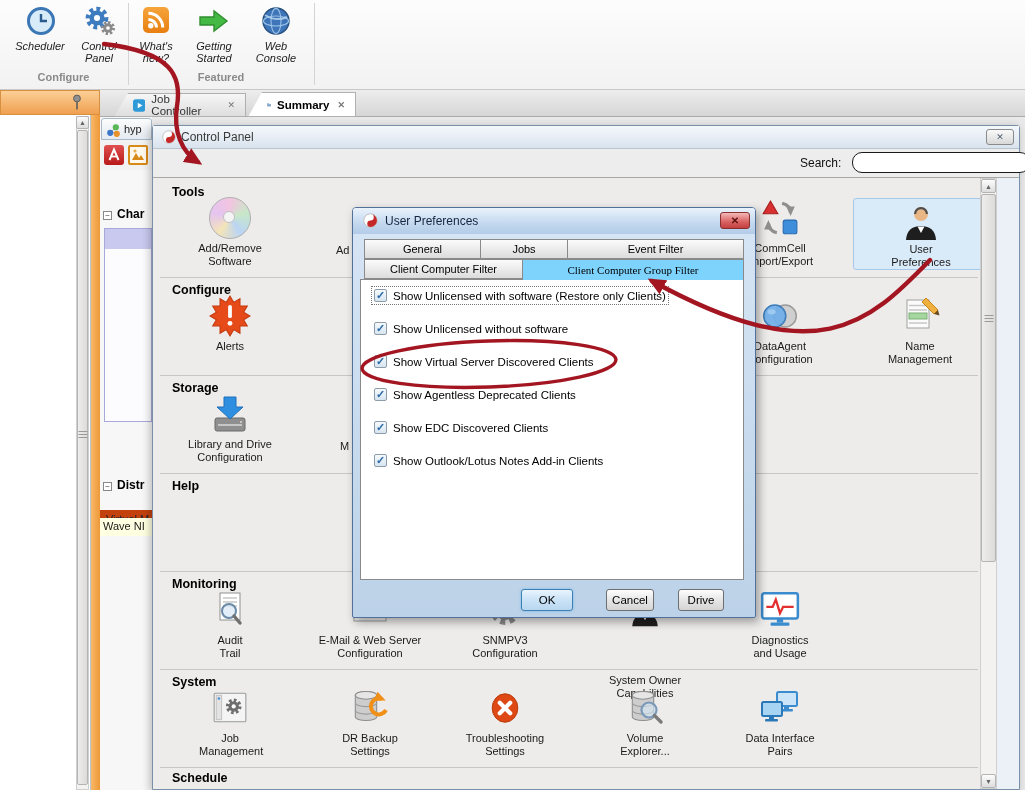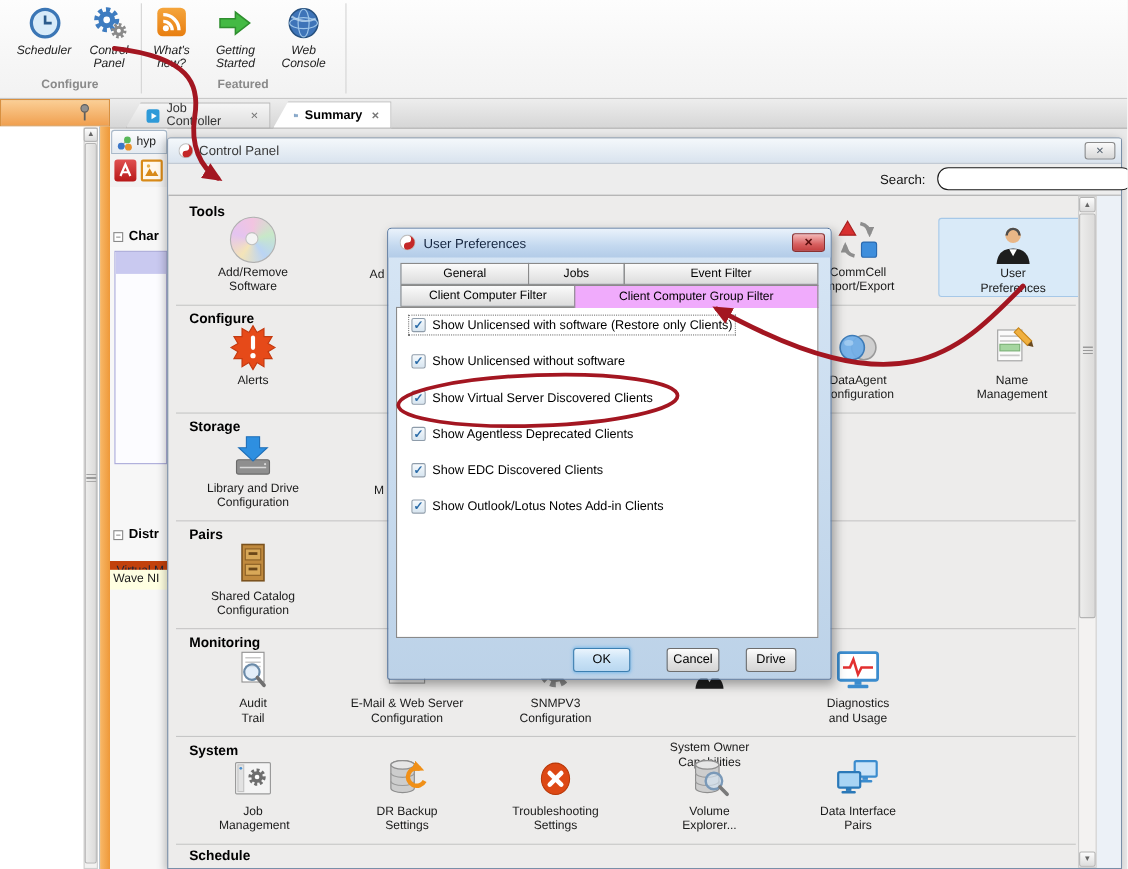--- a/index.html
+++ b/index.html
@@ -21,21 +21,21 @@
   .cp-lab{font-size:11px;line-height:13px;color:#1A1A1A;text-align:center;}
   .cp-item.sel{background:#D9EAF8;border:1px solid #A6C8E8;border-radius:3px;}
   .frag{position:absolute;font-size:11px;color:#1A1A1A;z-index:11;}
   
   .sb-track{position:absolute;background:#F3F2F1;border:1px solid #CFCFCF;box-sizing:border-box;}
   .sb-btn{position:absolute;background:linear-gradient(#FCFCFC,#DDDDDD);border:1px solid #B4B4B4;border-radius:2px;display:flex;align-items:center;justify-content:center;font-size:7px;color:#666;box-sizing:border-box;}
   .sb-thumb{position:absolute;background:linear-gradient(90deg,#EDEDEC,#DCDBDA);border:1px solid #B4B4B4;border-radius:2px;box-sizing:border-box;}
   .grip{position:absolute;left:50%;transform:translateX(-50%);width:9px;height:7px;background:repeating-linear-gradient(#9A9A9A 0 1px,transparent 1px 3px);}
   
   .uptab{position:absolute;height:20px;display:flex;align-items:center;justify-content:center;font-size:11px;color:#000;background:linear-gradient(#FBFBFB,#DCDCDC);border:1px solid #8A8A8A;box-sizing:border-box;z-index:21;}
-  .uptab.active{background:#f0abfc;border-bottom:none;height:21px;z-index:23;}
+  .uptab.active{background:#7dd3fc;border-bottom:none;height:21px;z-index:23;font-family:Liberation Serif, serif;}
   .cbrow{position:absolute;display:flex;align-items:center;gap:6px;z-index:22;}
   .cbrow.focus{outline:1px dotted #777;outline-offset:2px;}
   .cbx{width:13px;height:13px;border:1px solid #8E9CAA;border-radius:2px;background:linear-gradient(#F6FAFD,#D7E5F0);display:flex;align-items:center;justify-content:center;box-sizing:border-box;}
   .cbx span{font-size:11px;font-weight:bold;color:#2C6CA8;margin-top:-1px;}
   .cblab{font-size:11.5px;color:#000;}
   .btn{position:absolute;height:22px;display:flex;align-items:center;justify-content:center;font-size:11.5px;color:#000;border:1px solid #6E6E6E;border-radius:3px;background:linear-gradient(#FEFEFE,#E8E8E8 45%,#D4D4D4);box-sizing:border-box;z-index:22;}
   .btn.default{border-color:#3C7FB1;background:linear-gradient(#EAF4FD,#CCE4F7 45%,#B9D7F0);box-shadow:0 0 3px #7AB8E8;}
   .search-pill{position:absolute;left:852px;top:152px;width:160px;height:19px;border:1.5px solid #1A1A1A;border-radius:10px;background:#fff;z-index:12;outline:none;padding:0 8px;font-size:11px;}
   .minusbox{position:absolute;width:9px;height:9px;border:1px solid #888;background:#fff;display:flex;align-items:center;justify-content:center;font-size:8px;line-height:8px;color:#444;box-sizing:border-box;}
   .wlab{position:absolute;font-size:11px;color:#1A1A1A;}
@@ -217,21 +217,21 @@
   <div class="ab" style="left:986px;top:129px;width:28px;height:16px;background:linear-gradient(#FAFAFA,#D8D8D8);border:1px solid #8A8A8A;border-radius:3px;display:flex;align-items:center;justify-content:center;font-size:9px;color:#53606E;box-sizing:border-box;z-index:12;">
       <span>✕</span>
     </div>
   <div class="ab" style="left:153px;top:149px;width:866px;height:29px;background:#EDEDED;border-bottom:1px solid #A8A8A8;box-sizing:border-box;z-index:11;"></div>
   <span class="ab" style="left:800px;top:156px;font-size:12px;color:#111;z-index:12;">Search:</span>
   <input class="search-pill" value="" style="">
 
   <div class="hdr" style="left:172px;top:185px;">Tools</div>
   <div class="hdr" style="left:172px;top:283px;">Configure</div>
   <div class="hdr" style="left:172px;top:381px;">Storage</div>
-  <div class="hdr" style="left:172px;top:479px;">Pairs</div>
+  <div class="hdr" style="left:172px;top:479px;">Help</div>
   <div class="hdr" style="left:172px;top:577px;">Monitoring</div>
   <div class="hdr" style="left:172px;top:675px;">System</div>
   <div class="hdr" style="left:172px;top:771px;">Schedule</div>
   <div class="sep" style="left:160px;top:277px;width:818px;"></div>
   <div class="sep" style="left:160px;top:375px;width:818px;"></div>
   <div class="sep" style="left:160px;top:473px;width:818px;"></div>
   <div class="sep" style="left:160px;top:571px;width:818px;"></div>
   <div class="sep" style="left:160px;top:669px;width:818px;"></div>
   <div class="sep" style="left:160px;top:767px;width:818px;"></div>
 
@@ -303,32 +303,20 @@
       <rect x="5" y="23" width="30" height="13" rx="2" fill="#8F8F8F" stroke="#6A6A6A"></rect>
       <path d="M8 30 h24" stroke="#D8D8D8" stroke-width="1.5"></path>
           <circle cx="31" cy="27" r="1" fill="#D8D8D8"></circle>
       <polygon points="14,2 26,2 26,12 33,12 20,24 7,12 14,12" fill="#2E8FE0" stroke="#1F6FB8"></polygon>
         </svg>
       </div>
     <div class="cp-lab" style="max-width:100px;">Library and Drive Configuration</div>
   </div>
   <div class="frag" style="left:340px;top:440px;">M</div>
 
-  <div class="cp-item" style="left:165px;top:488px;">
-    <div class="cp-ico">
-        <svg width="36" height="38" viewBox="0 0 36 36">
-      <rect x="8" y="1" width="20" height="33" fill="#C08A3E" stroke="#7A521E" stroke-width="1.4"></rect>
-      <rect x="11" y="5" width="14" height="10" fill="#D8A858" stroke="#8A5E24"></rect>
-          <rect x="14" y="8" width="8" height="2.5" fill="#6A4618"></rect>
-      <rect x="11" y="19" width="14" height="10" fill="#D8A858" stroke="#8A5E24"></rect>
-          <rect x="14" y="22" width="8" height="2.5" fill="#6A4618"></rect>
-        </svg>
-      </div>
-    <div class="cp-lab" style="max-width:92px;">Shared Catalog Configuration</div>
-  </div>
 
   <div class="cp-item" style="left:165px;top:586px;">
     <div class="cp-ico">
         <svg width="40" height="38" viewBox="0 0 40 36">
       <rect x="10" y="1" width="20" height="27" fill="#fff" stroke="#909090"></rect>
       <path d="M13 6 h14 M13 10 h14 M13 14 h14" stroke="#C8C8C8" stroke-width="1.4"></path>
       <circle cx="19" cy="19" r="7" fill="#D7E7F6" fill-opacity="0.7" stroke="#6A8AA8" stroke-width="2"></circle>
       <line x1="24" y1="24" x2="30" y2="31" stroke="#707070" stroke-width="3.4" stroke-linecap="round"></line>
         </svg>
       </div>

